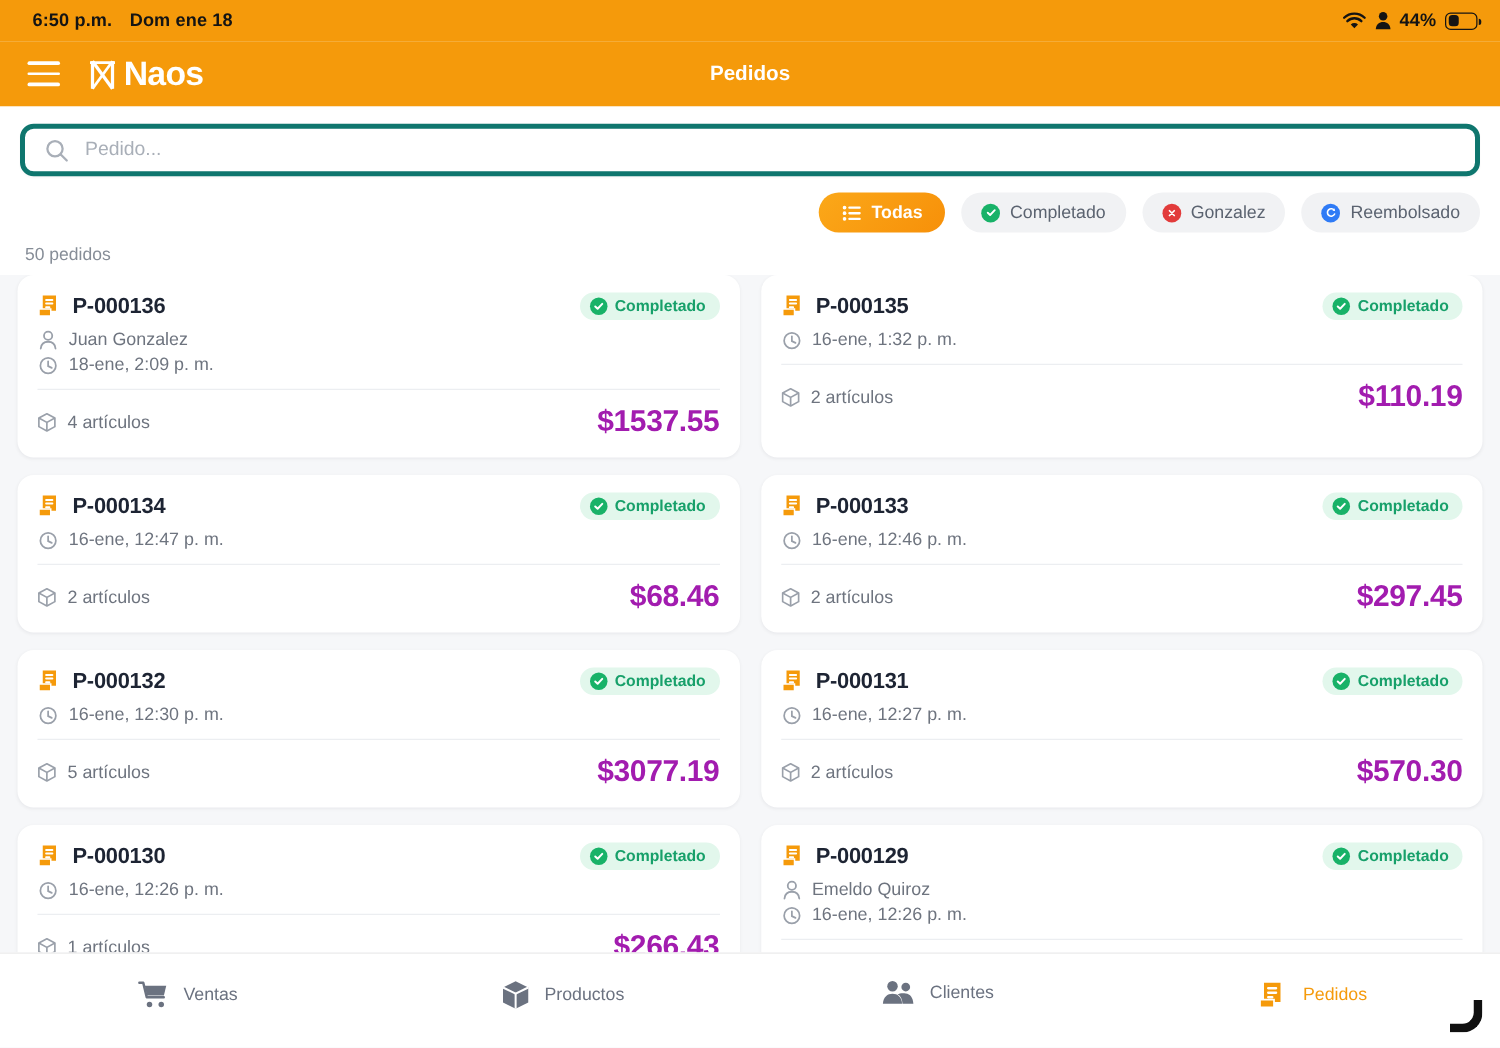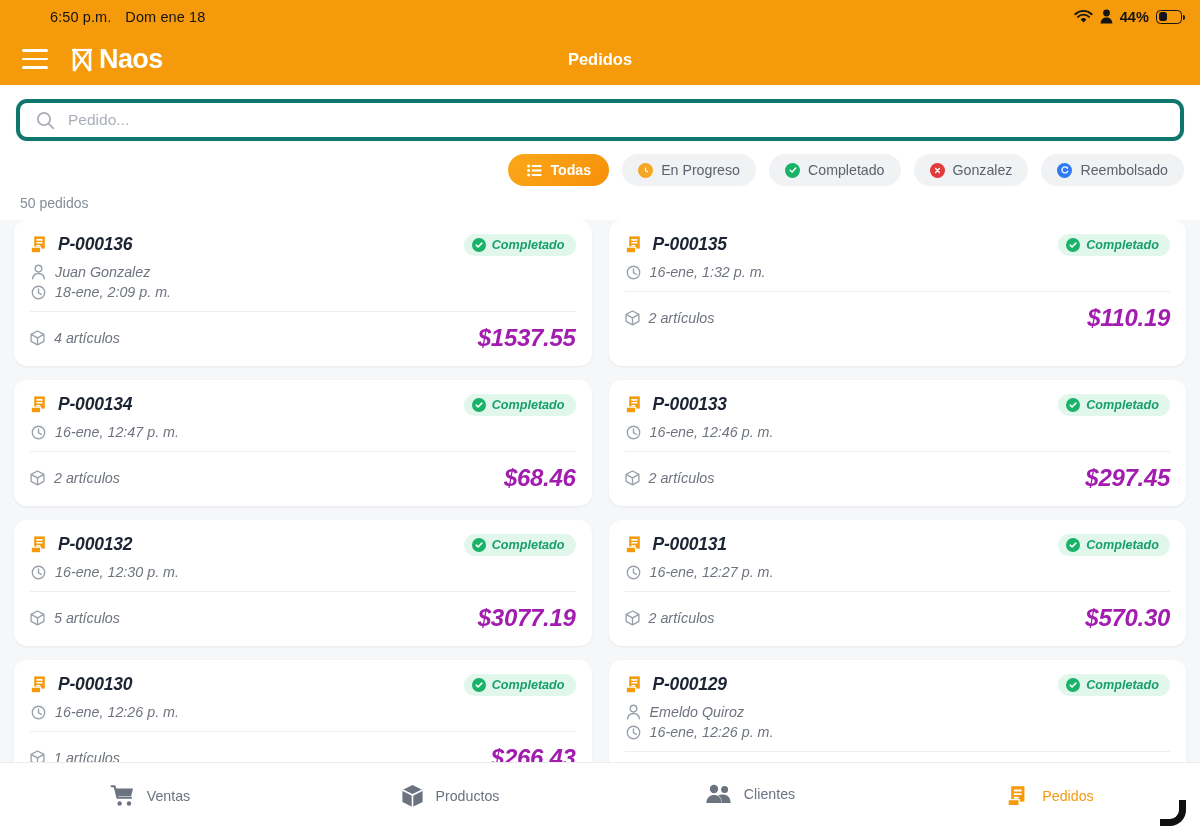--- a/index.html
+++ b/index.html
@@ -30,24 +30,23 @@
     align-items: center;
     justify-content: space-between;
     padding: 0 18px 0 26px;
     flex: 0 0 auto;
   }
   .status-left {
     display: flex;
     align-items: baseline;
     gap: 14px;
     font-size: 14.5px;
-    font-weight: normal;
+    font-weight: bold;
     color: #141414;
     letter-spacing: 0.1px;
-    margin-left: 24px;
   }
   .status-right {
     display: flex;
     align-items: center;
     gap: 7px;
     color: #141414;
   }
   .status-right .pct {
     font-size: 14.5px;
     font-weight: bold;
@@ -212,21 +211,20 @@
     gap: 14px 17px;
   }
   .card {
     background: #ffffff;
     border-radius: 13px;
     padding: 14px 16px 0 16px;
     box-shadow: 0 1px 3px rgba(16,24,40,0.06);
     display: flex;
     flex-direction: column;
     cursor: pointer;
-    font-style: italic;
   }
   .card-top {
     display: flex;
     align-items: flex-start;
     justify-content: space-between;
     gap: 10px;
   }
   .order-id-wrap {
     display: flex;
     align-items: center;
@@ -406,28 +404,20 @@
               <rect x="4.6" y="1.1" width="10" height="1.9" rx="0.9" fill="#ffffff"></rect>
             <circle cx="1.6" cy="6.5" r="1.5" fill="#ffffff"></circle>
               <rect x="4.6" y="5.6" width="10" height="1.9" rx="0.9" fill="#ffffff"></rect>
             <circle cx="1.6" cy="11" r="1.5" fill="#ffffff"></circle>
               <rect x="4.6" y="10.1" width="10" height="1.9" rx="0.9" fill="#ffffff"></rect>
           </svg>
         </span>
         <span>Todas</span>
       </div>
 
-      <div class="chip">
-        <span class="dot" style="background:#f5a623;">
-          <svg width="9" height="9" viewBox="0 0 9 9">
-            <path d="M4.5 2 L4.5 4.6 L6.4 5.6" stroke="#ffffff" stroke-width="1.2" fill="none" stroke-linecap="round"></path>
-          </svg>
-        </span>
-        <span>En Progreso</span>
-      </div>
 
       <div class="chip">
         <span class="dot" style="background:#18b268;">
           <svg width="10" height="10" viewBox="0 0 10 10">
             <path d="M2.2 5.2 L4.1 7 L7.8 3.1" stroke="#ffffff" stroke-width="1.5" fill="none" stroke-linecap="round" stroke-linejoin="round"></path>
           </svg>
         </span>
         <span>Completado</span>
       </div>
 

